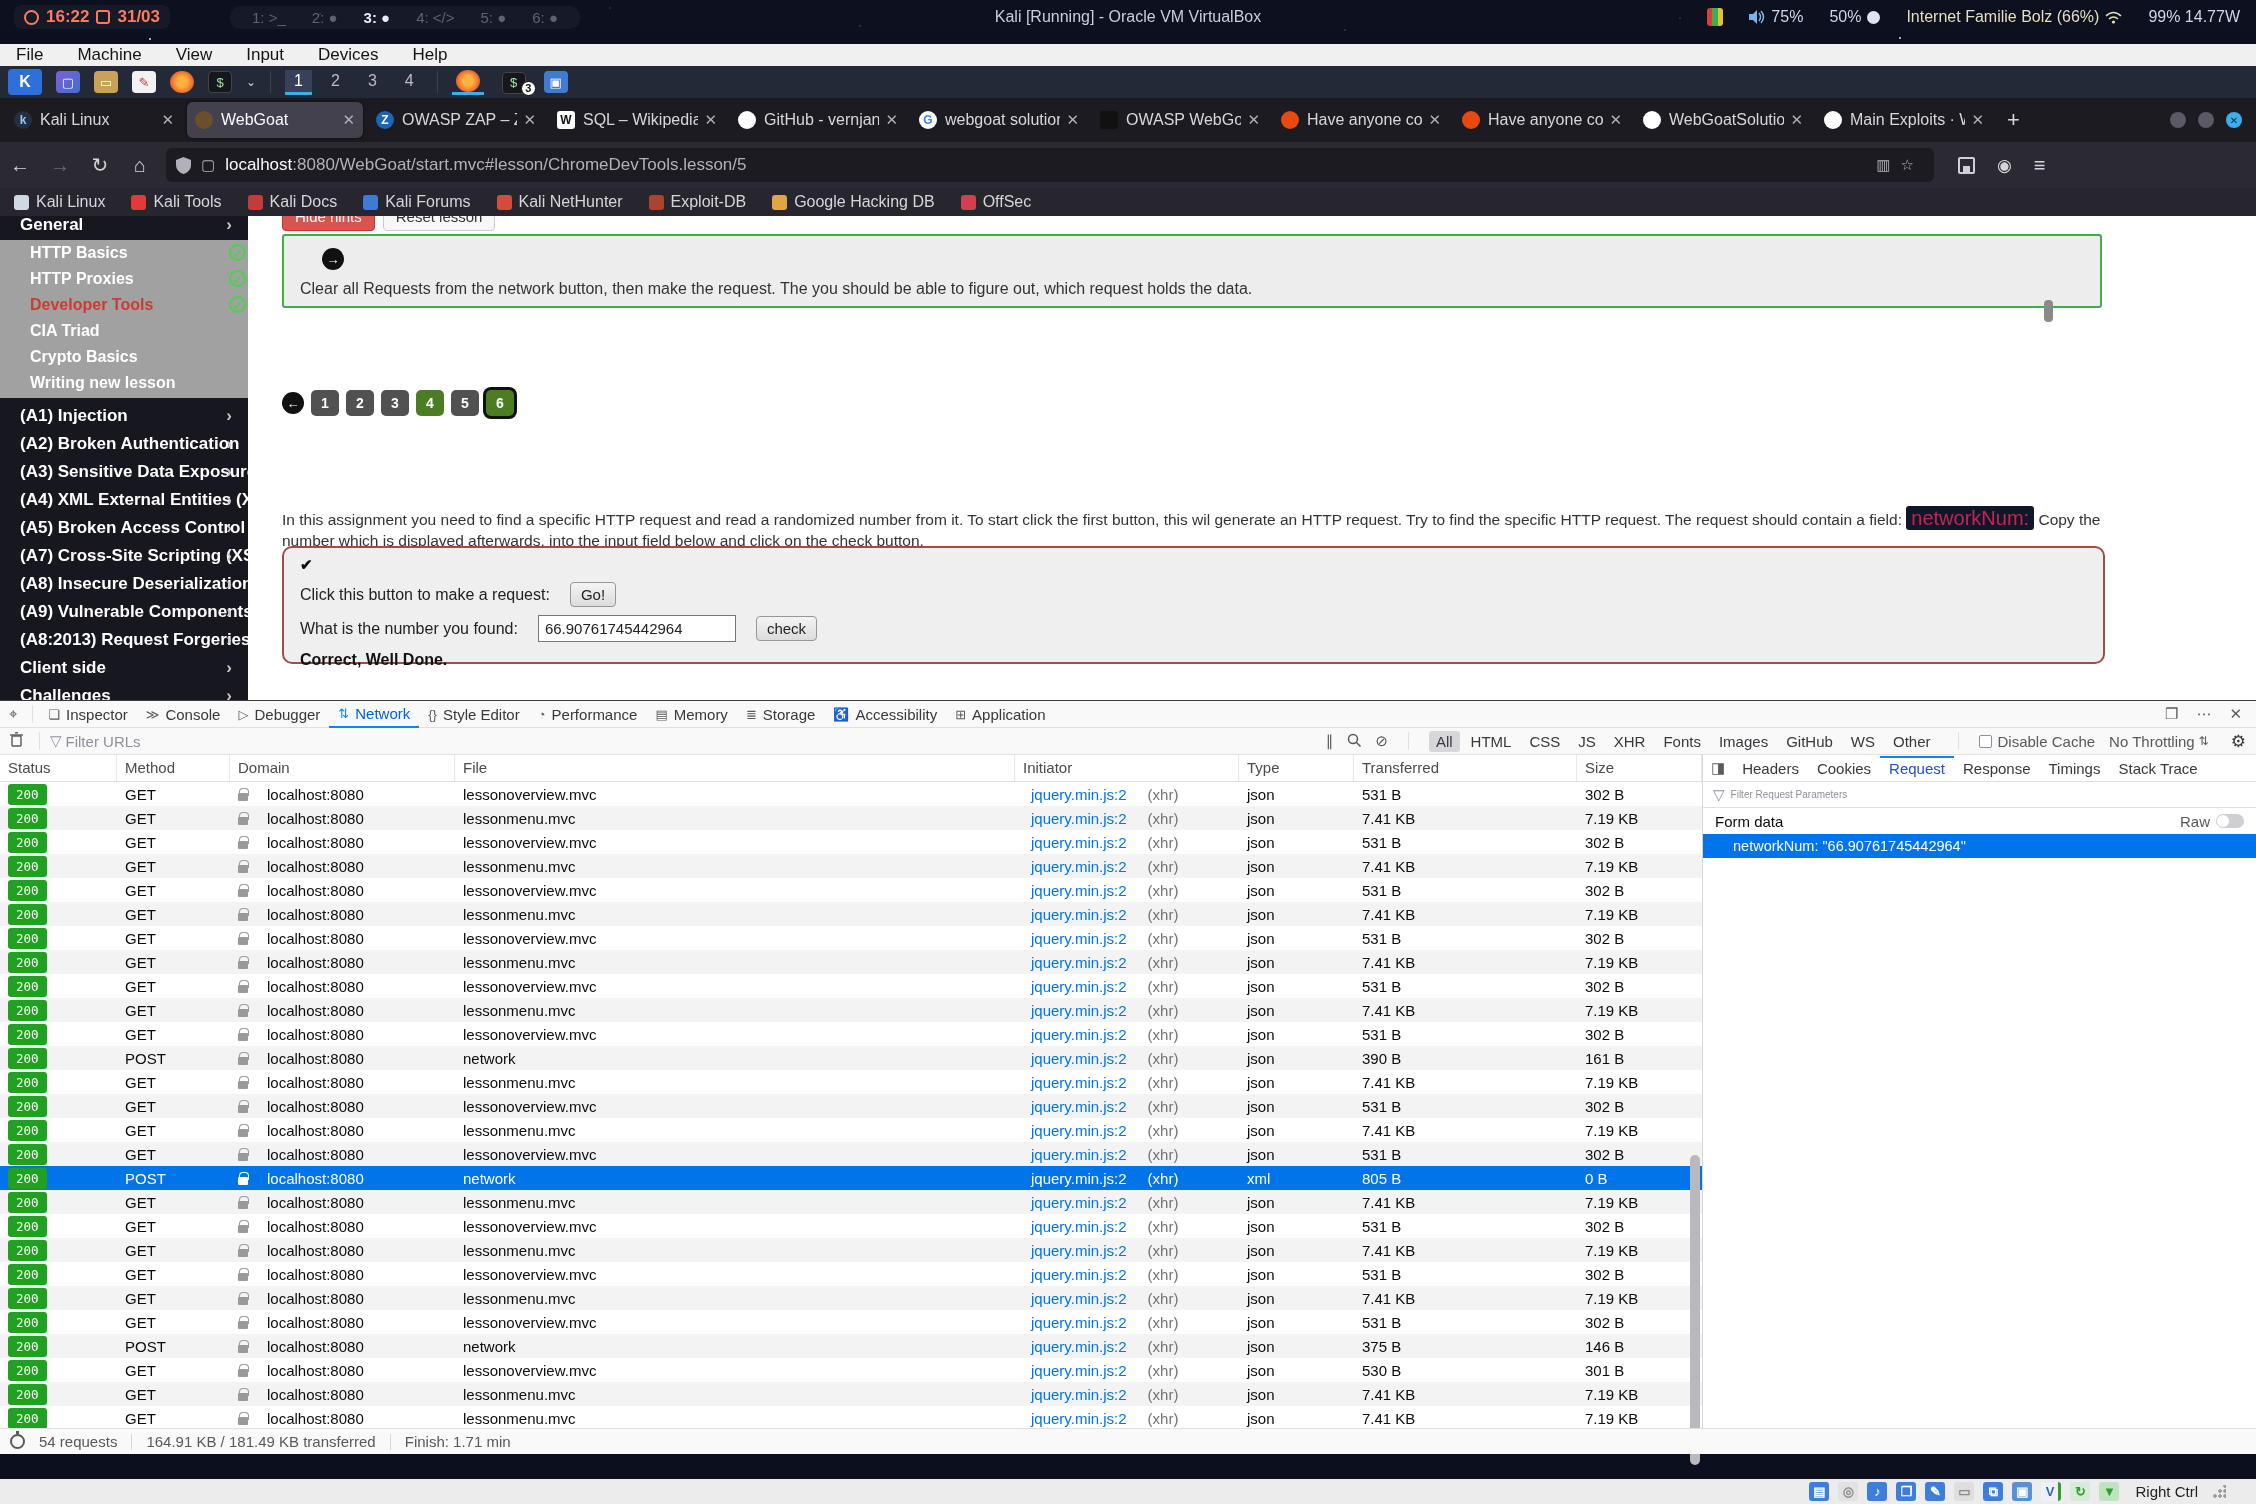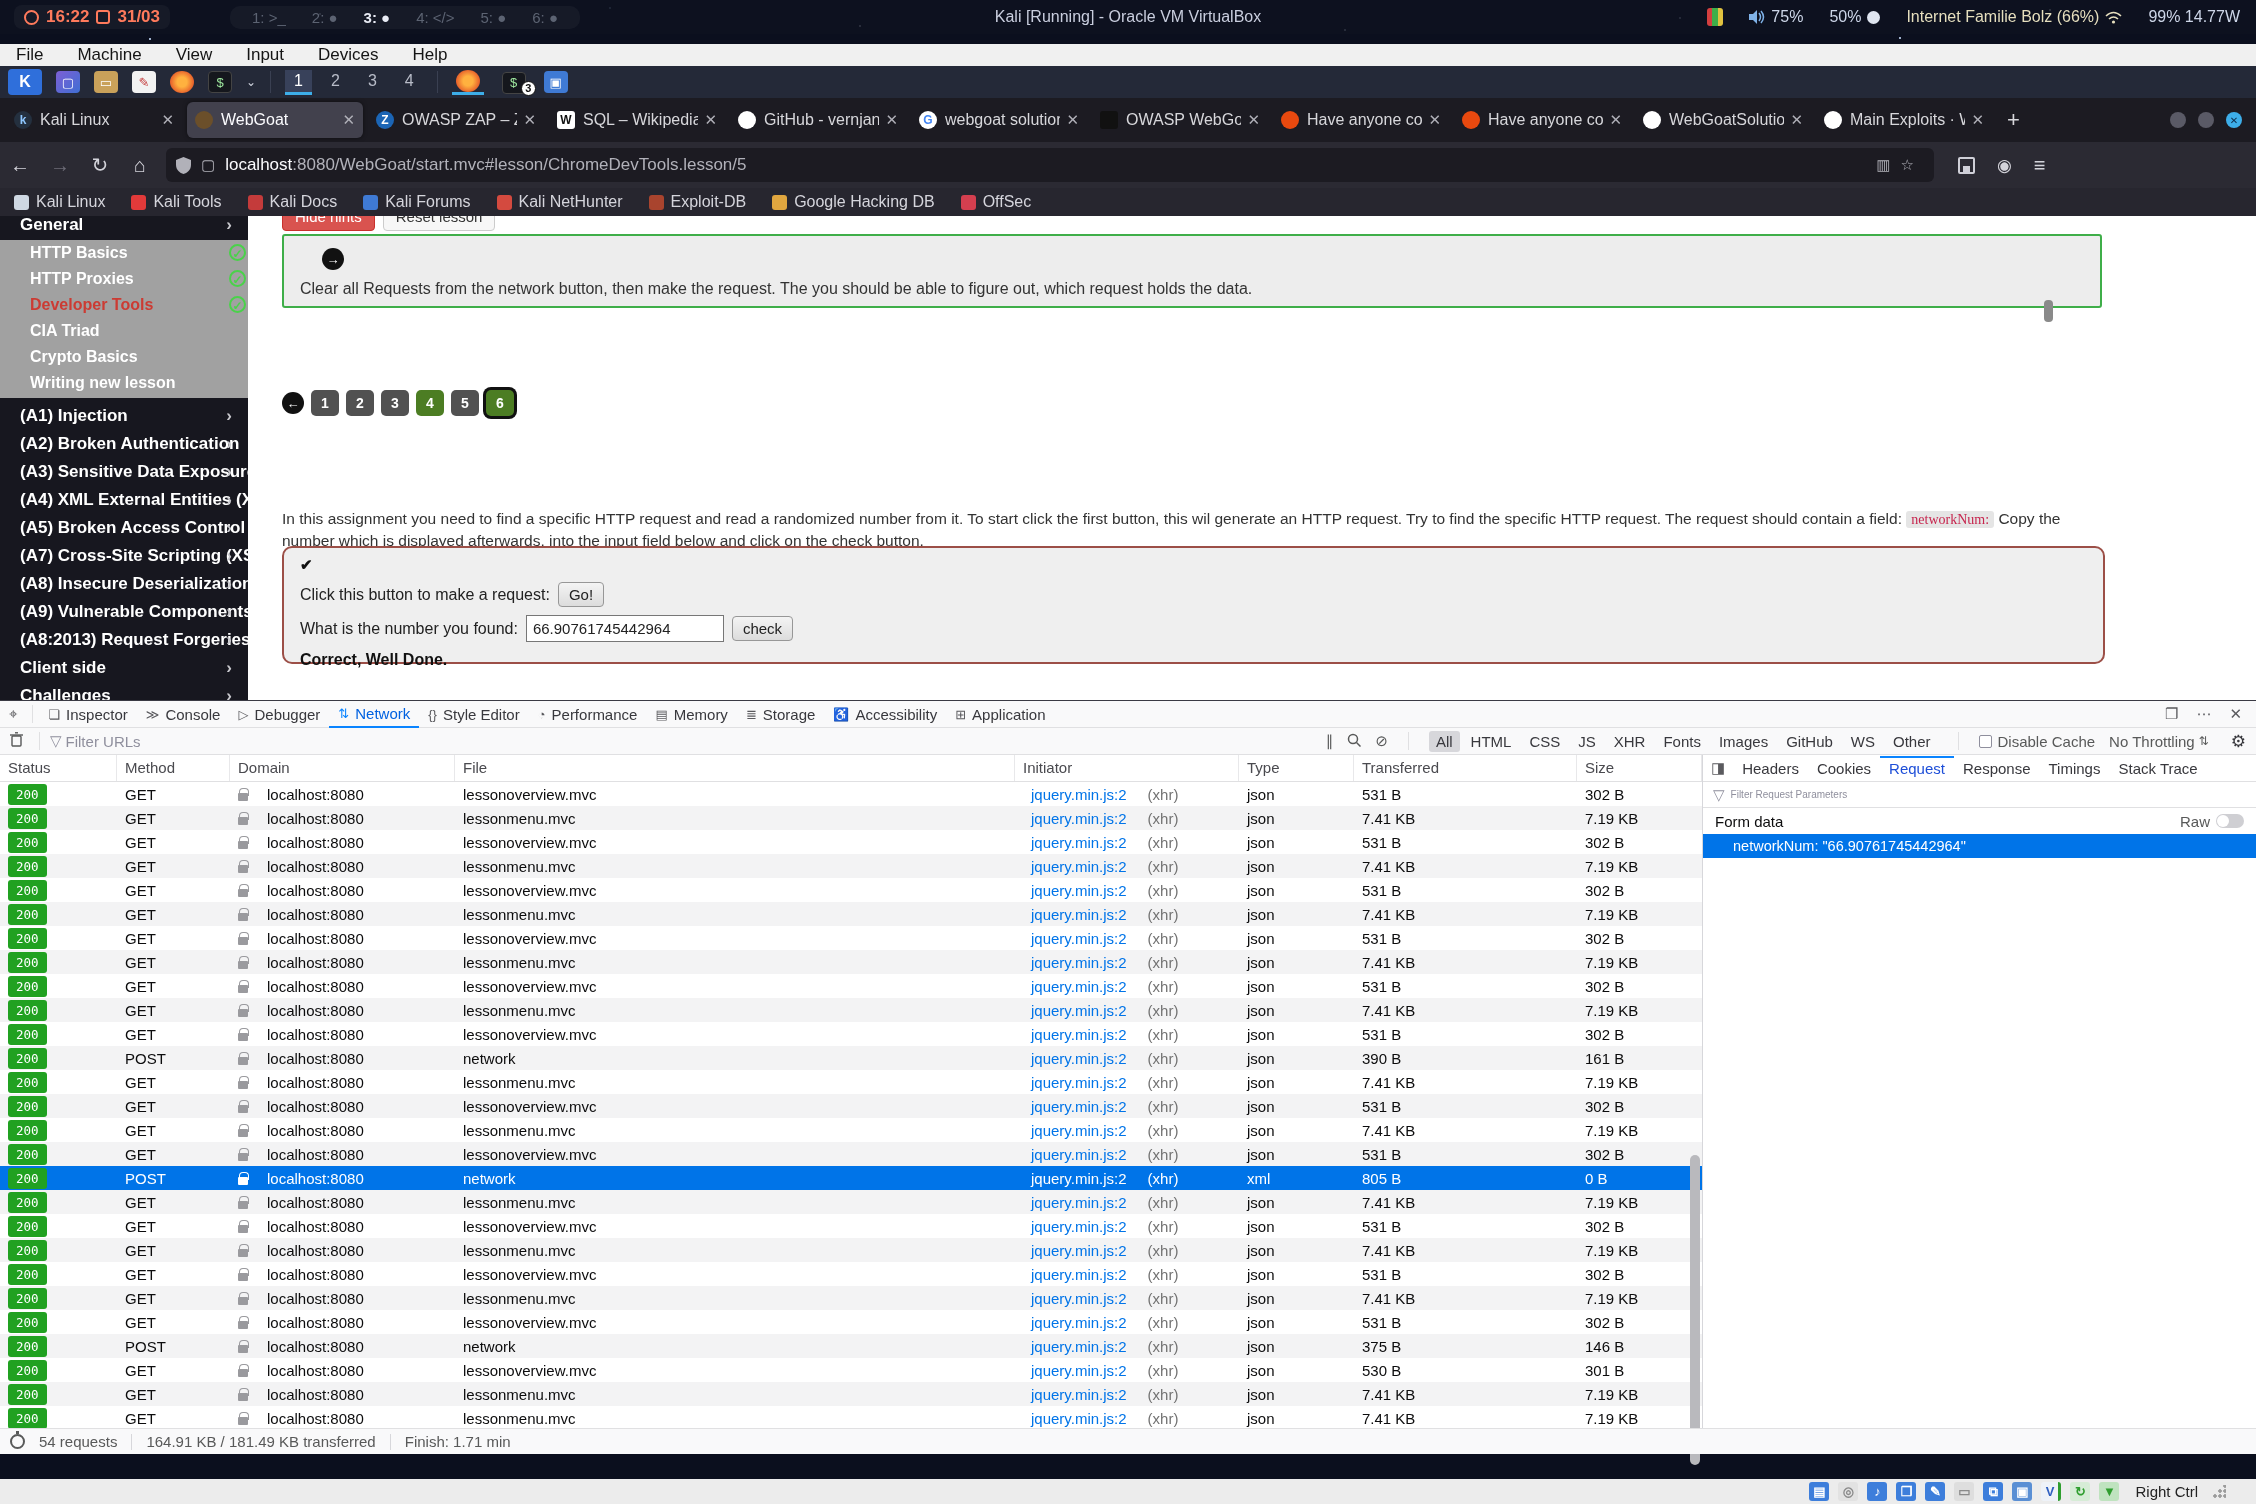--- a/index.html
+++ b/index.html
@@ -114,25 +114,25 @@
     display:flex; align-items:center; justify-content:center; }
   #hintbox .circle-arrow { position:absolute; left:38px; top:12px; }
   #hint-text { position:absolute; left:16px; top:44px; color:#333; font-size:16px; }
   #pager { position:absolute; left:34px; top:174px; display:flex; gap:7px; align-items:center; }
   .pg { width:28px; height:26px; border-radius:5px; color:#fff; font-size:14px; font-weight:bold;
     display:flex; align-items:center; justify-content:center; background:#515151; }
   .pg.green { background:#4c7d23; }
   .pg.current { background:#4c7d23; box-shadow:0 0 0 3px #111; }
   #lesson-title { position:absolute; left:32px; top:228px; font-size:38px; font-weight:400; color:#333; }
   #lesson-para { position:absolute; left:34px; top:292px; width:1835px; font-size:15.5px; color:#333; line-height:21px; }
-  code.inline { font-family:Liberation Serif, serif; color:#c7254e; background:#e5e5e5; padding:1px 5px; border-radius:3px; font-size:14px; }
+  code.inline { font-family:Liberation Sans, sans-serif; color:#c7254e; background:#0f172a; padding:1px 5px; border-radius:3px; font-size:20px; }
   #assignbox { position:absolute; left:34px; top:330px; width:1823px; height:118px; background:#efefef;
     border:2px solid #9c4f47; border-radius:10px; padding:8px 16px; }
   #assignbox .chk { color:#111; font-size:15px; font-weight:bold; }
-  .a-row { margin-top:8px; font-size:16px; color:#222; display:flex; align-items:center; gap:8px; }
+  .a-row { margin-top:8px; font-size:16px; color:#222; display:flex; align-items:center; gap:20px; }
   .btn-sm { background:linear-gradient(#f4f4f4,#dcdcdc); border:1px solid #979797; border-radius:4px;
     font-size:15px; color:#222; padding:3px 10px; }
   #answer-input { width:198px; height:27px; border:1px solid #777; font-size:15px; padding:0 6px; color:#222; background:#fff;}
   #feedback { margin-top:9px; font-weight:bold; color:#111; font-size:16px; }
   #page-scrollthumb { position:absolute; right:1px; top:84px; width:9px; height:22px; background:#8a8a8a; border-radius:4px; }
 
   
   #devtools { position:absolute; left:0; top:700px; width:2256px; height:753px; background:#fff; border-top:1px solid #3a3a44; }
   #dt-tabs { position:absolute; left:0; top:0; width:2256px; height:27px; background:#f9f9fa; border-bottom:1px solid #e0e0e2;
     display:flex; align-items:center; font-size:15px; color:#38383d; }

